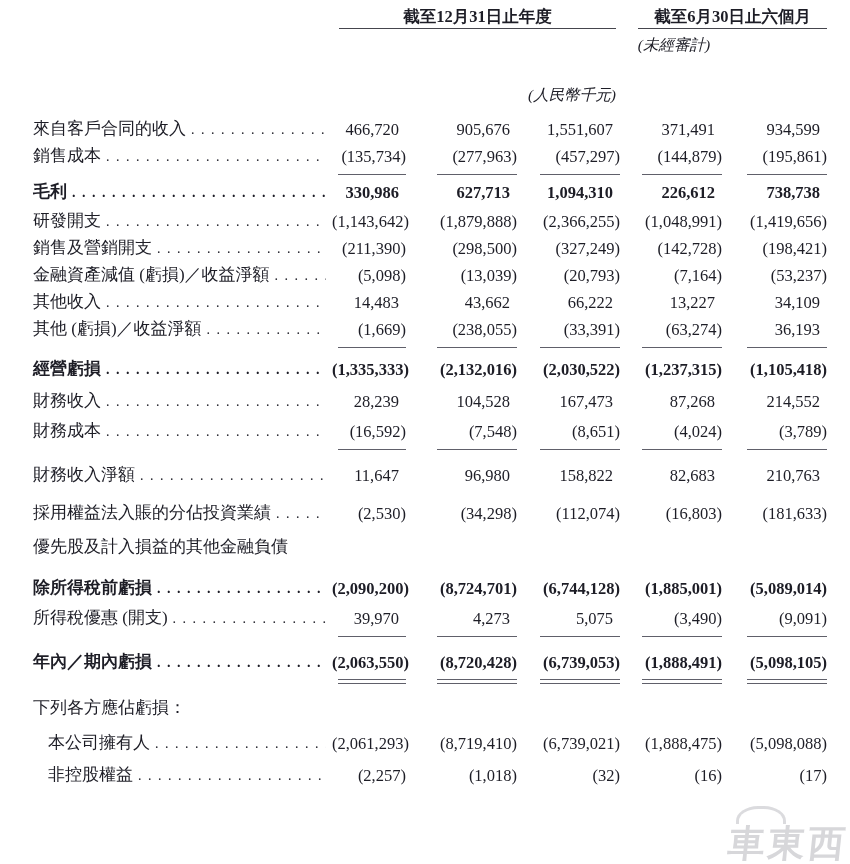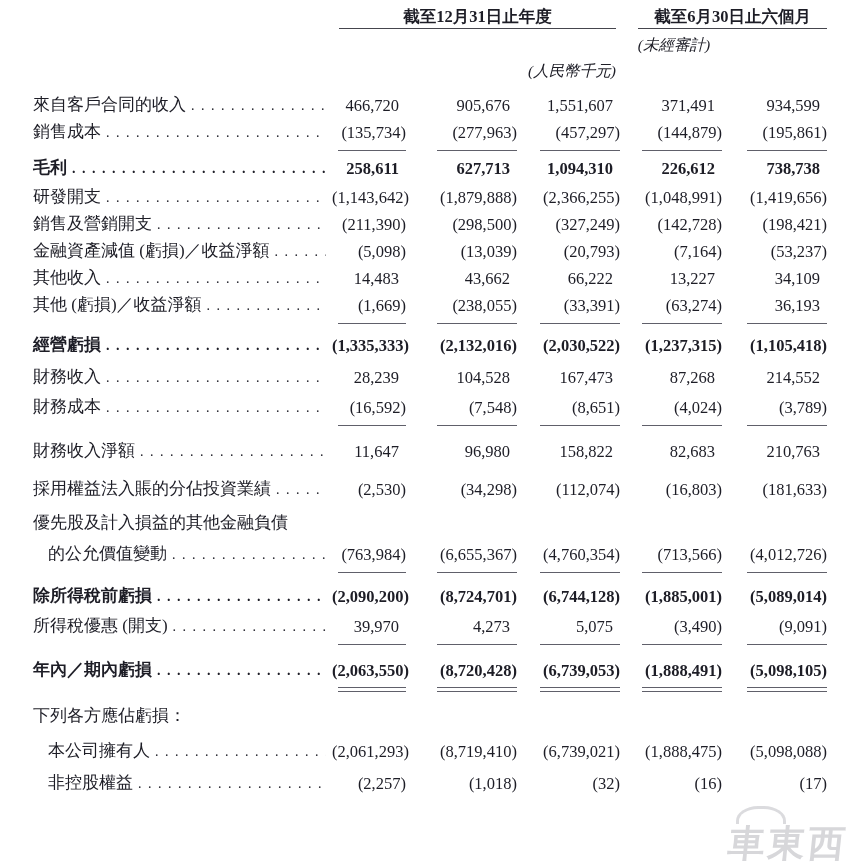--- a/index.html
+++ b/index.html
@@ -22,21 +22,21 @@
   thead td{line-height:22px;}
   .grp{font-weight:bold;font-size:16.5px;text-align:center;
        border-bottom:1.6px solid #45454d;padding-bottom:0;}
   .grp-annual{margin:0 4px 0 7px;}
   .grp-interim{margin-left:18px;}
   .yr{font-weight:bold;text-align:center;border-bottom:1.6px solid #45454d;
       padding:6px 0 4px 0;margin-left:auto;width:80px;}
   td.y1 .yr{width:68px;}
   .note{font-style:italic;font-size:15.5px;text-align:center;padding-top:5px;
         margin-left:auto;width:96px;}
-  .unit-row .note{width:110px;padding-top:4px;padding-bottom:10px;}
+  .unit-row .note{width:110px;padding-top:4px;padding-bottom:10px;margin-top:24px;}
   
   td.lbl{text-align:left;}
   .lblwrap{display:flex;align-items:baseline;}
   .lblwrap .t{white-space:nowrap;font-size:17px;}
   .dots{flex:1;overflow:hidden;white-space:nowrap;margin:0 6px 0 5px;}
   .dots::before{content:". . . . . . . . . . . . . . . . . . . . . . . . . . . . . . . . . . . . . . . . . . . . . . .";
                 font-size:14px;letter-spacing:1.5px;color:#1d1d26;}
   tr.bold td{font-weight:bold;}
   td.ind .lblwrap{padding-left:15px;}
   
@@ -127,21 +127,21 @@
           <td class="num r1">(144,879)</td>
           <td class="num r1">(195,861)</td>
         </tr>
         <tr class="bold">
           <td class="lbl" style="padding-top: 9px;">
             <div class="lblwrap">
               <span class="t">毛利</span>
               <span class="dots"></span>
             </div>
           </td>
-          <td class="num y1 pos" style="padding-top: 9px;">258,611</td>
+          <td class="num y1 pos" style="padding-top: 9px;">330,986</td>
           <td class="num pos" style="padding-top: 9px;">627,713</td>
           <td class="num pos" style="padding-top: 9px;">1,094,310</td>
           <td class="num pos" style="padding-top: 9px;">226,612</td>
           <td class="num pos" style="padding-top: 9px;">738,738</td>
         </tr>
         <tr>
           <td class="lbl" style="padding-top: 2px;">
             <div class="lblwrap">
               <span class="t">研發開支</span>
               <span class="dots"></span>
@@ -270,33 +270,20 @@
           <td class="num" style="padding-top: 11px;">(16,803)</td>
           <td class="num" style="padding-top: 11px;">(181,633)</td>
         </tr>
         <tr>
           <td class="lbl" colspan="6" style="padding-top: 7px;">
             <div class="lblwrap">
               <span class="t">優先股及計入損益的其他金融負債</span>
             </div>
           </td>
         </tr>
-        <tr>
-          <td class="lbl ind" style="padding-top: 5px;">
-            <div class="lblwrap">
-              <span class="t">的公允價值變動</span>
-              <span class="dots"></span>
-            </div>
-          </td>
-          <td class="num y1 r1" style="padding-top: 5px;">(763,984)</td>
-          <td class="num r1" style="padding-top: 5px;">(6,655,367)</td>
-          <td class="num r1" style="padding-top: 5px;">(4,760,354)</td>
-          <td class="num r1" style="padding-top: 5px;">(713,566)</td>
-          <td class="num r1" style="padding-top: 5px;">(4,012,726)</td>
-        </tr>
         <tr class="bold">
           <td class="lbl" style="padding-top: 15px;">
             <div class="lblwrap">
               <span class="t">除所得稅前虧損</span>
               <span class="dots"></span>
             </div>
           </td>
           <td class="num y1" style="padding-top: 15px;">(2,090,200)</td>
           <td class="num" style="padding-top: 15px;">(8,724,701)</td>
           <td class="num" style="padding-top: 15px;">(6,744,128)</td>

